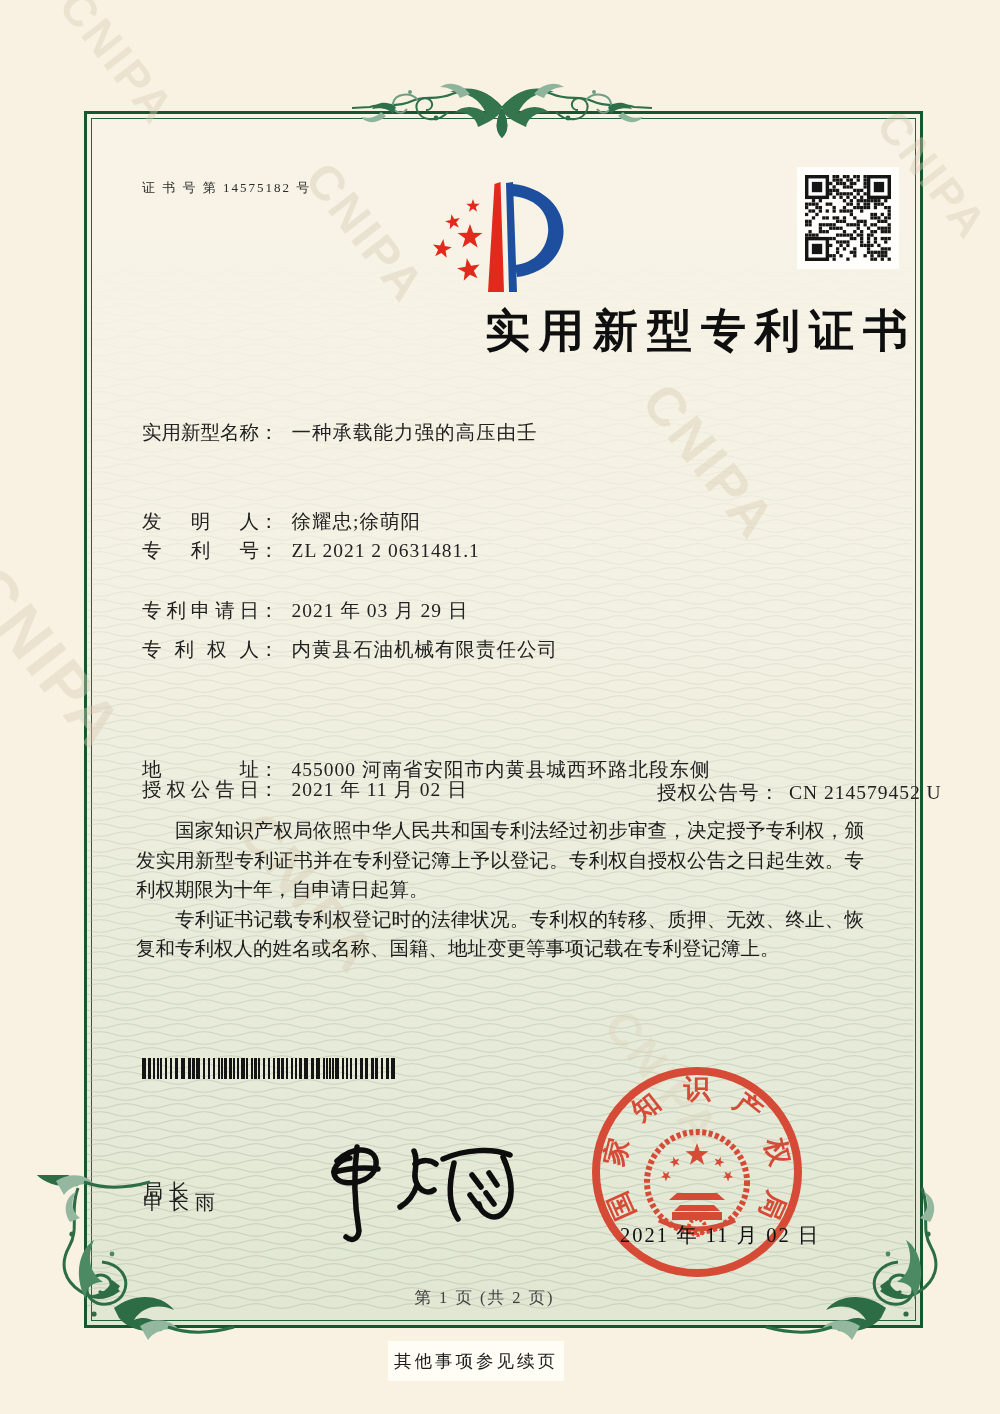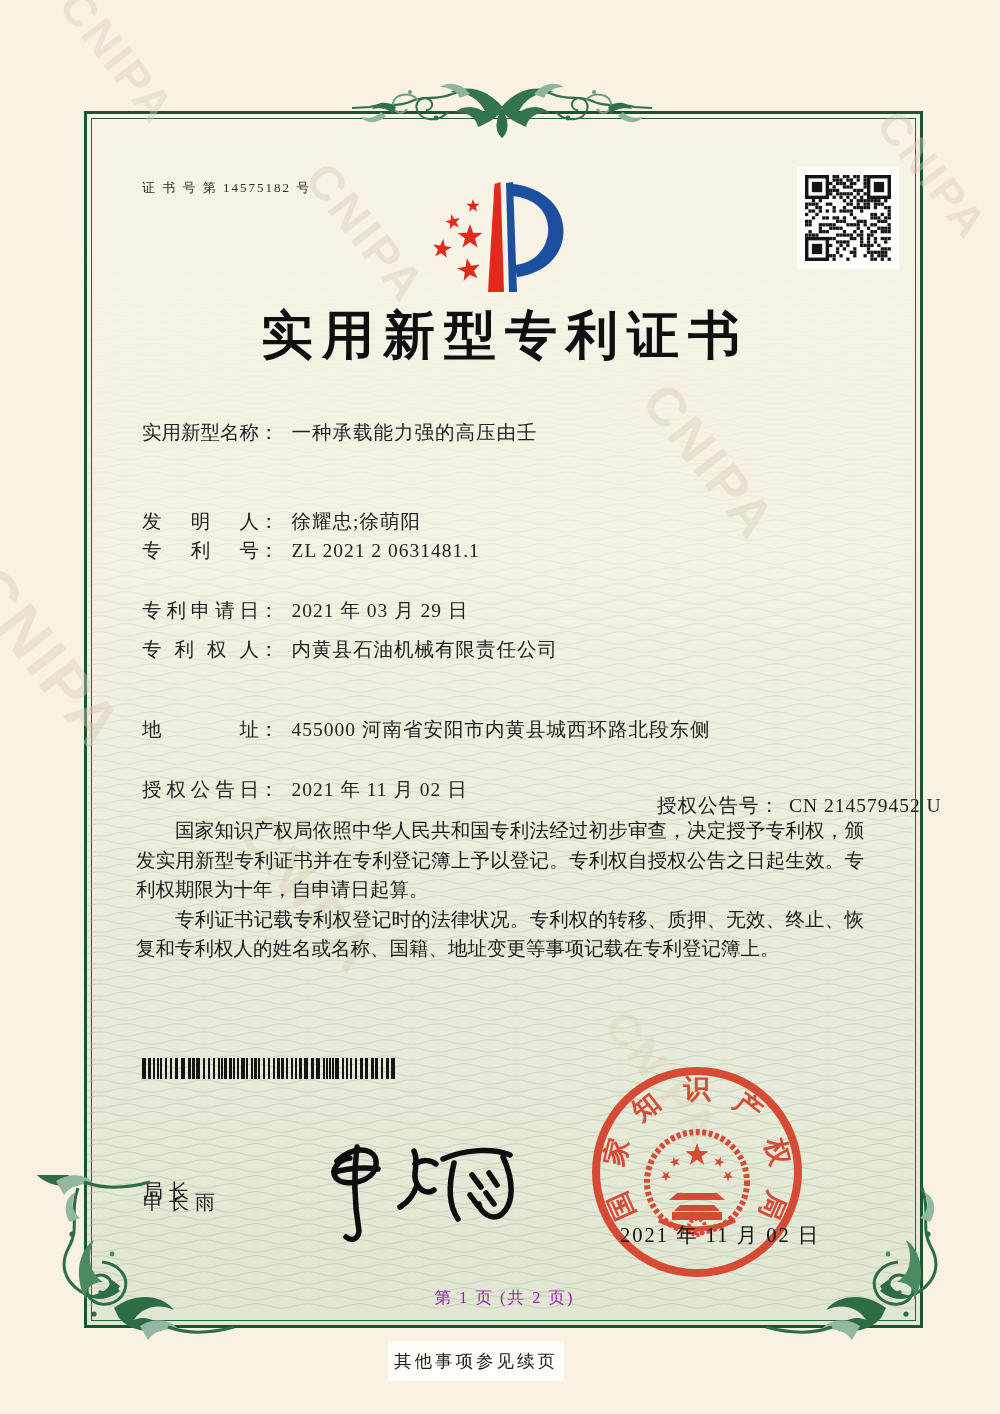--- a/index.html
+++ b/index.html
@@ -32,55 +32,55 @@
   .cert-no{
     position:absolute;left:142px;top:179px;z-index:3;
     font-size:13px;letter-spacing:2px;color:#2b2b2b;
   }
   .qr-box{
     position:absolute;left:797px;top:167px;width:102px;height:102px;
     background:#fffefb;z-index:3;
   }
   .doc-title{
     position:absolute;left:84px;top:301px;width:833px;z-index:3;
-    text-align:center;font-size:52px;font-weight:bold;color:#0f0f0f;
+    text-align:right;font-size:45px;font-weight:bold;color:#0f0f0f;
     letter-spacing:9px;text-indent:9px;
   }
   
   .field-row{
     position:absolute;left:142px;z-index:3;font-size:19.5px;color:#222;
     display:flex;align-items:baseline;white-space:nowrap;
   }
   .field-label{
     display:inline-block;width:117px;text-align:justify;text-align-last:justify;
   }
   .field-colon{display:inline-block;}
   .field-value{margin-left:13px;letter-spacing:1px;}
-  .grant-no-group{position:absolute;left:515px;top:16px;display:flex;align-items:baseline;text-align:right;}
+  .grant-no-group{position:absolute;left:515px;top:3px;display:flex;align-items:baseline;text-align:right;}
   .grant-no-group .glabel{letter-spacing:1px;}
   .grant-no-group .field-value{margin-left:10px;}
   
   .body-text{
     position:absolute;left:136px;top:816px;width:728px;z-index:3;
     font-size:19.5px;line-height:29.5px;text-align:justify;color:#1c1c1c;
   }
   .body-text p{margin:0;text-indent:2em;}
   
   #barcode{position:absolute;left:142px;top:1058px;z-index:3;}
   .signer-title{position:absolute;left:143px;top:1146px;font-size:20px;letter-spacing:6px;z-index:3;margin-top:32px;}
   .signer-name{position:absolute;left:143px;top:1189px;font-size:20px;letter-spacing:6px;z-index:3;}
   #signature{position:absolute;left:295px;top:1125px;z-index:4;}
   #seal{position:absolute;left:585px;top:1060px;z-index:4;opacity:.93;}
   .seal-date{
     position:absolute;left:620px;top:1221px;z-index:5;
     font-size:20.5px;letter-spacing:2px;color:#101010;white-space:nowrap;
   }
   .page-indicator{
-    position:absolute;left:88px;top:1287px;width:833px;z-index:3;
-    text-align:center;font-size:16.5px;letter-spacing:2px;color:#a21caf;
+    position:absolute;left:68px;top:1287px;width:833px;z-index:3;
+    text-align:center;font-size:16.5px;letter-spacing:2px;color:#404040;
   }
   .footer-note{
     position:absolute;left:388px;top:1341px;z-index:3;
     background:#fffdf6;padding:8px 6px;font-size:17.5px;letter-spacing:3px;color:#1c1c1c;
   }
   .ornament{position:absolute;z-index:4;pointer-events:none;}
   svg text.sealchar{font-family:"Liberation Serif","DejaVu Serif",serif;}
 </style>
 </head>
 <body>
@@ -544,21 +544,21 @@
 <div class="field-row" style="top:597px;align-items:flex-end;">
   <span class="field-label">专利申请日</span>
     <span class="field-colon">：</span>
     <span class="field-value">2021 年 03 月 29 日</span>
 </div>
 <div class="field-row" style="top:636px;align-items:flex-end;">
   <span class="field-label">专利权人</span>
     <span class="field-colon">：</span>
     <span class="field-value">内黄县石油机械有限责任公司</span>
 </div>
-<div class="field-row" style="top:716px;">
+<div class="field-row" style="top:756px;">
   <span class="field-label">地址</span>
     <span class="field-colon">：</span>
     <span class="field-value">455000  河南省安阳市内黄县城西环路北段东侧</span>
 </div>
 
 <div class="field-row" style="top:776px;width:728px;">
   <span class="field-label">授权公告日</span>
     <span class="field-colon">：</span>
     <span class="field-value">2021 年 11 月 02 日</span>
   <span class="grant-no-group">

